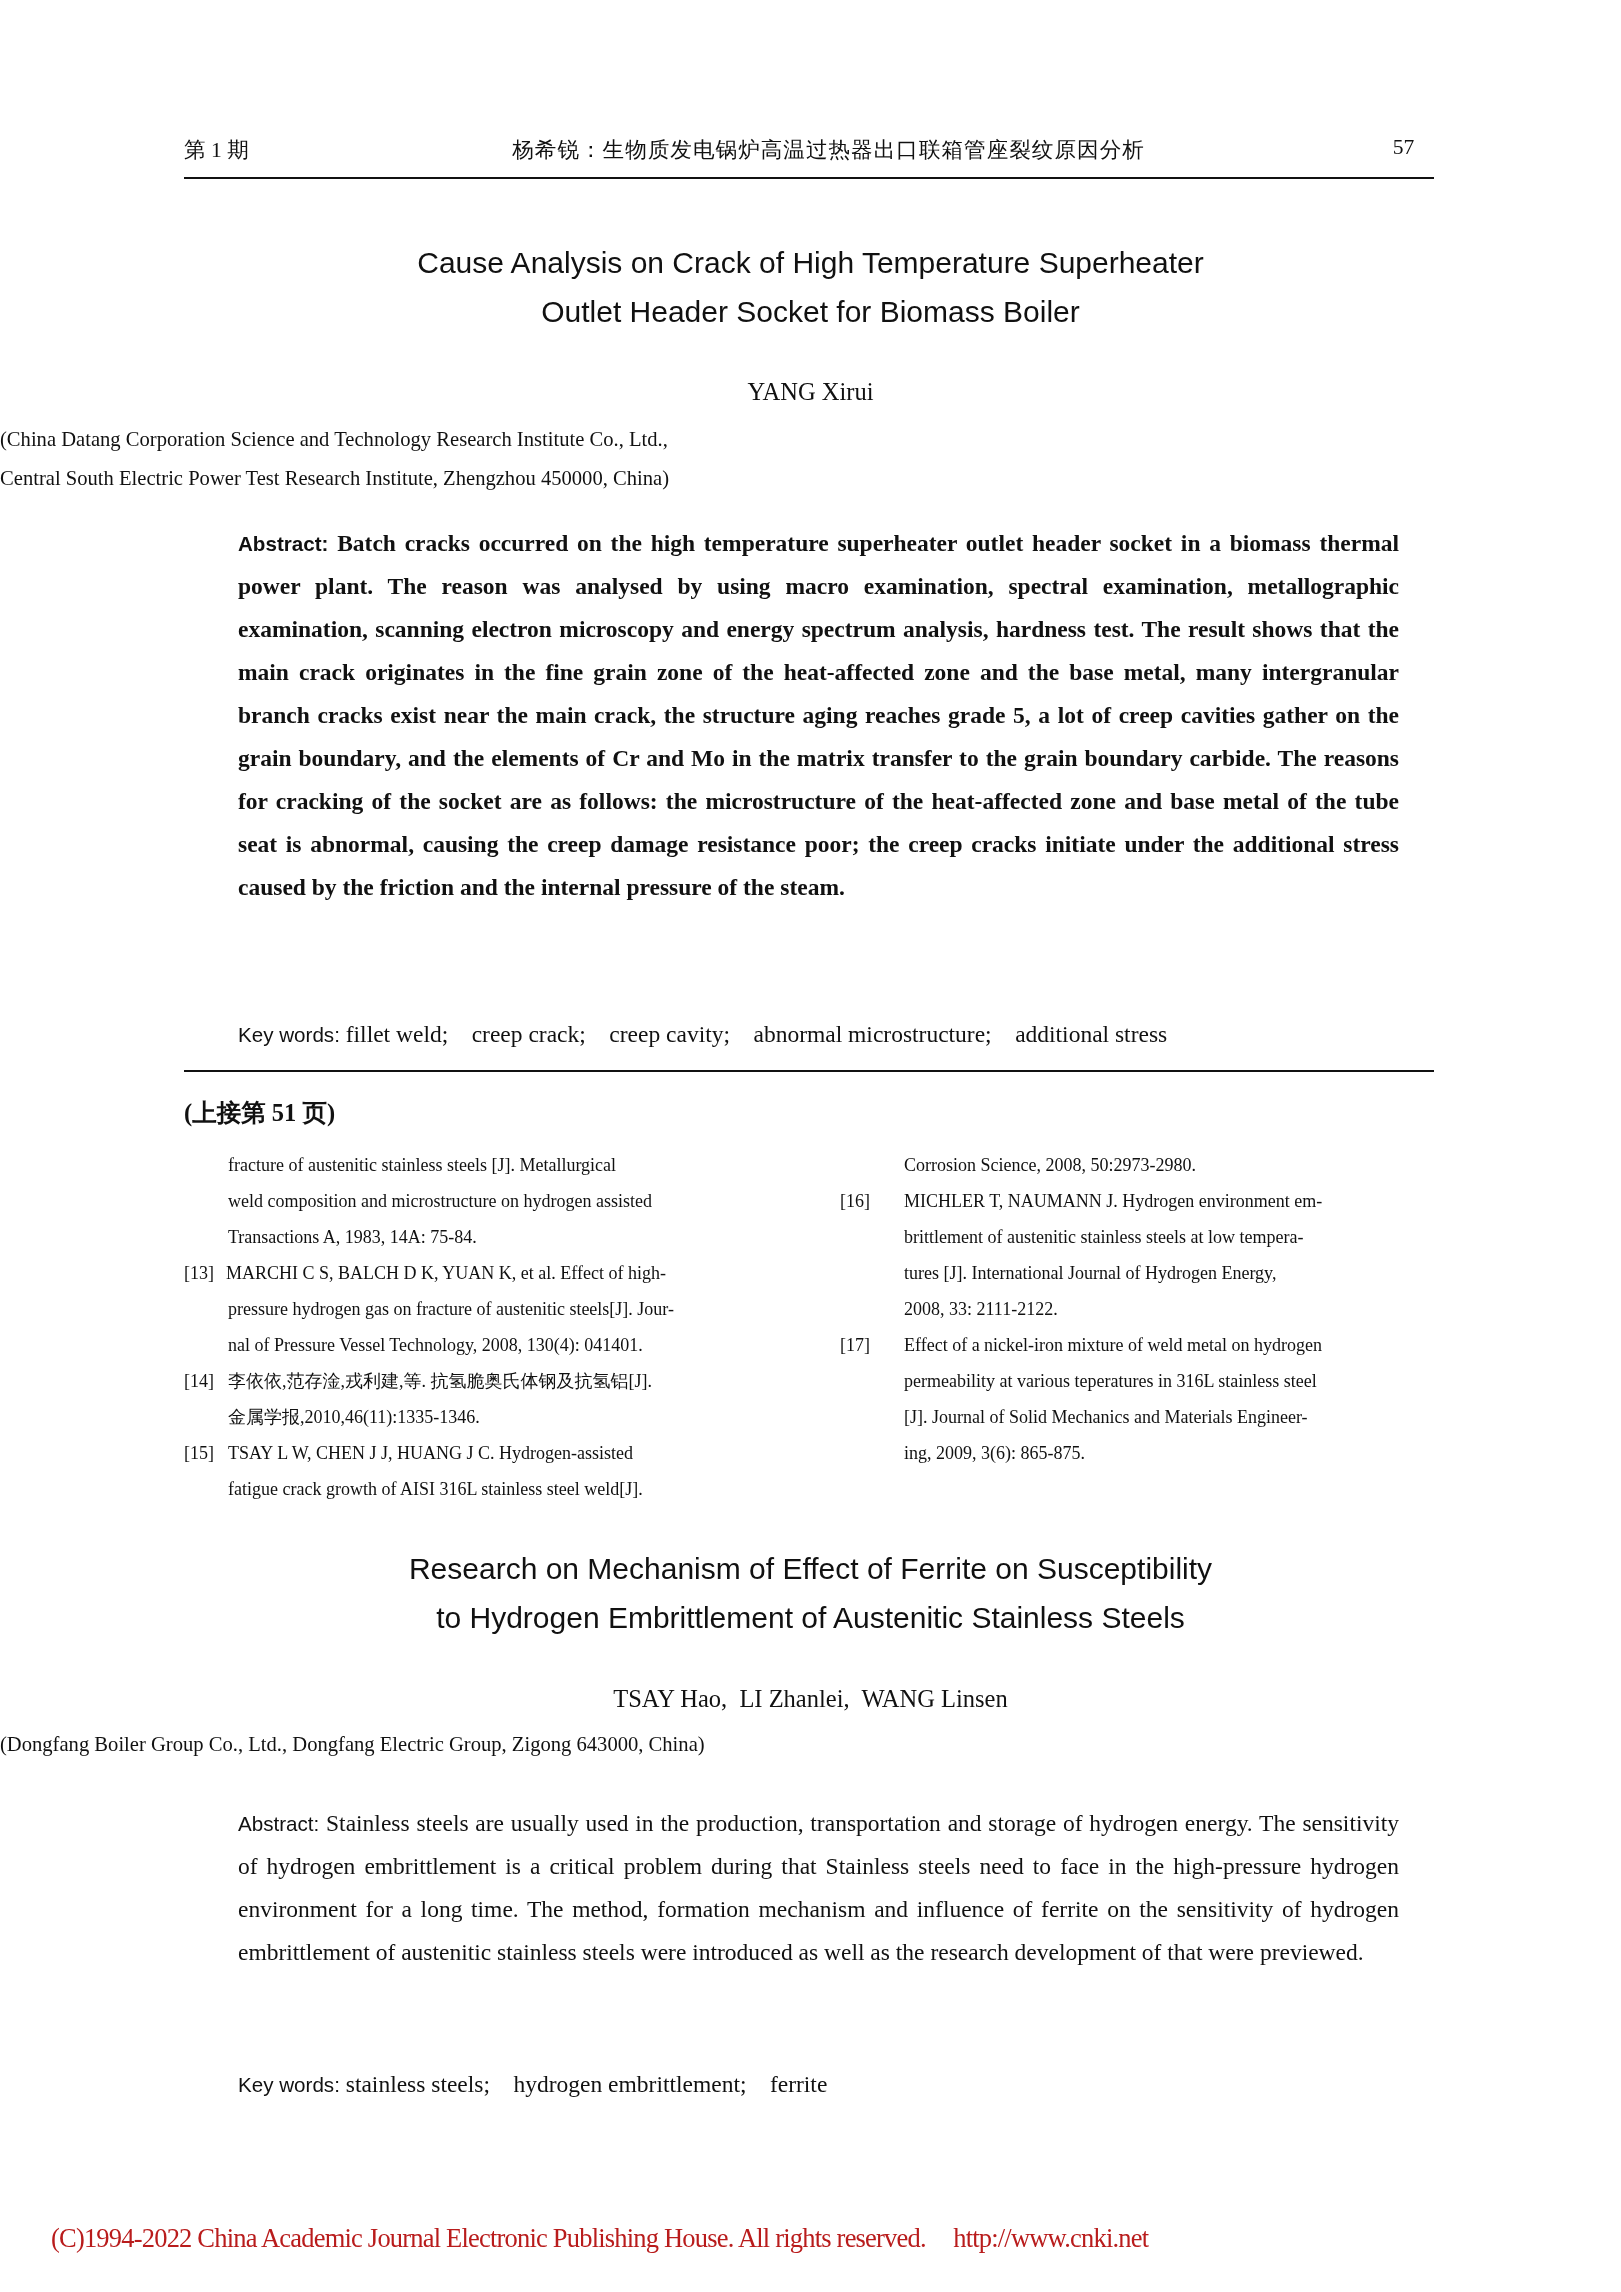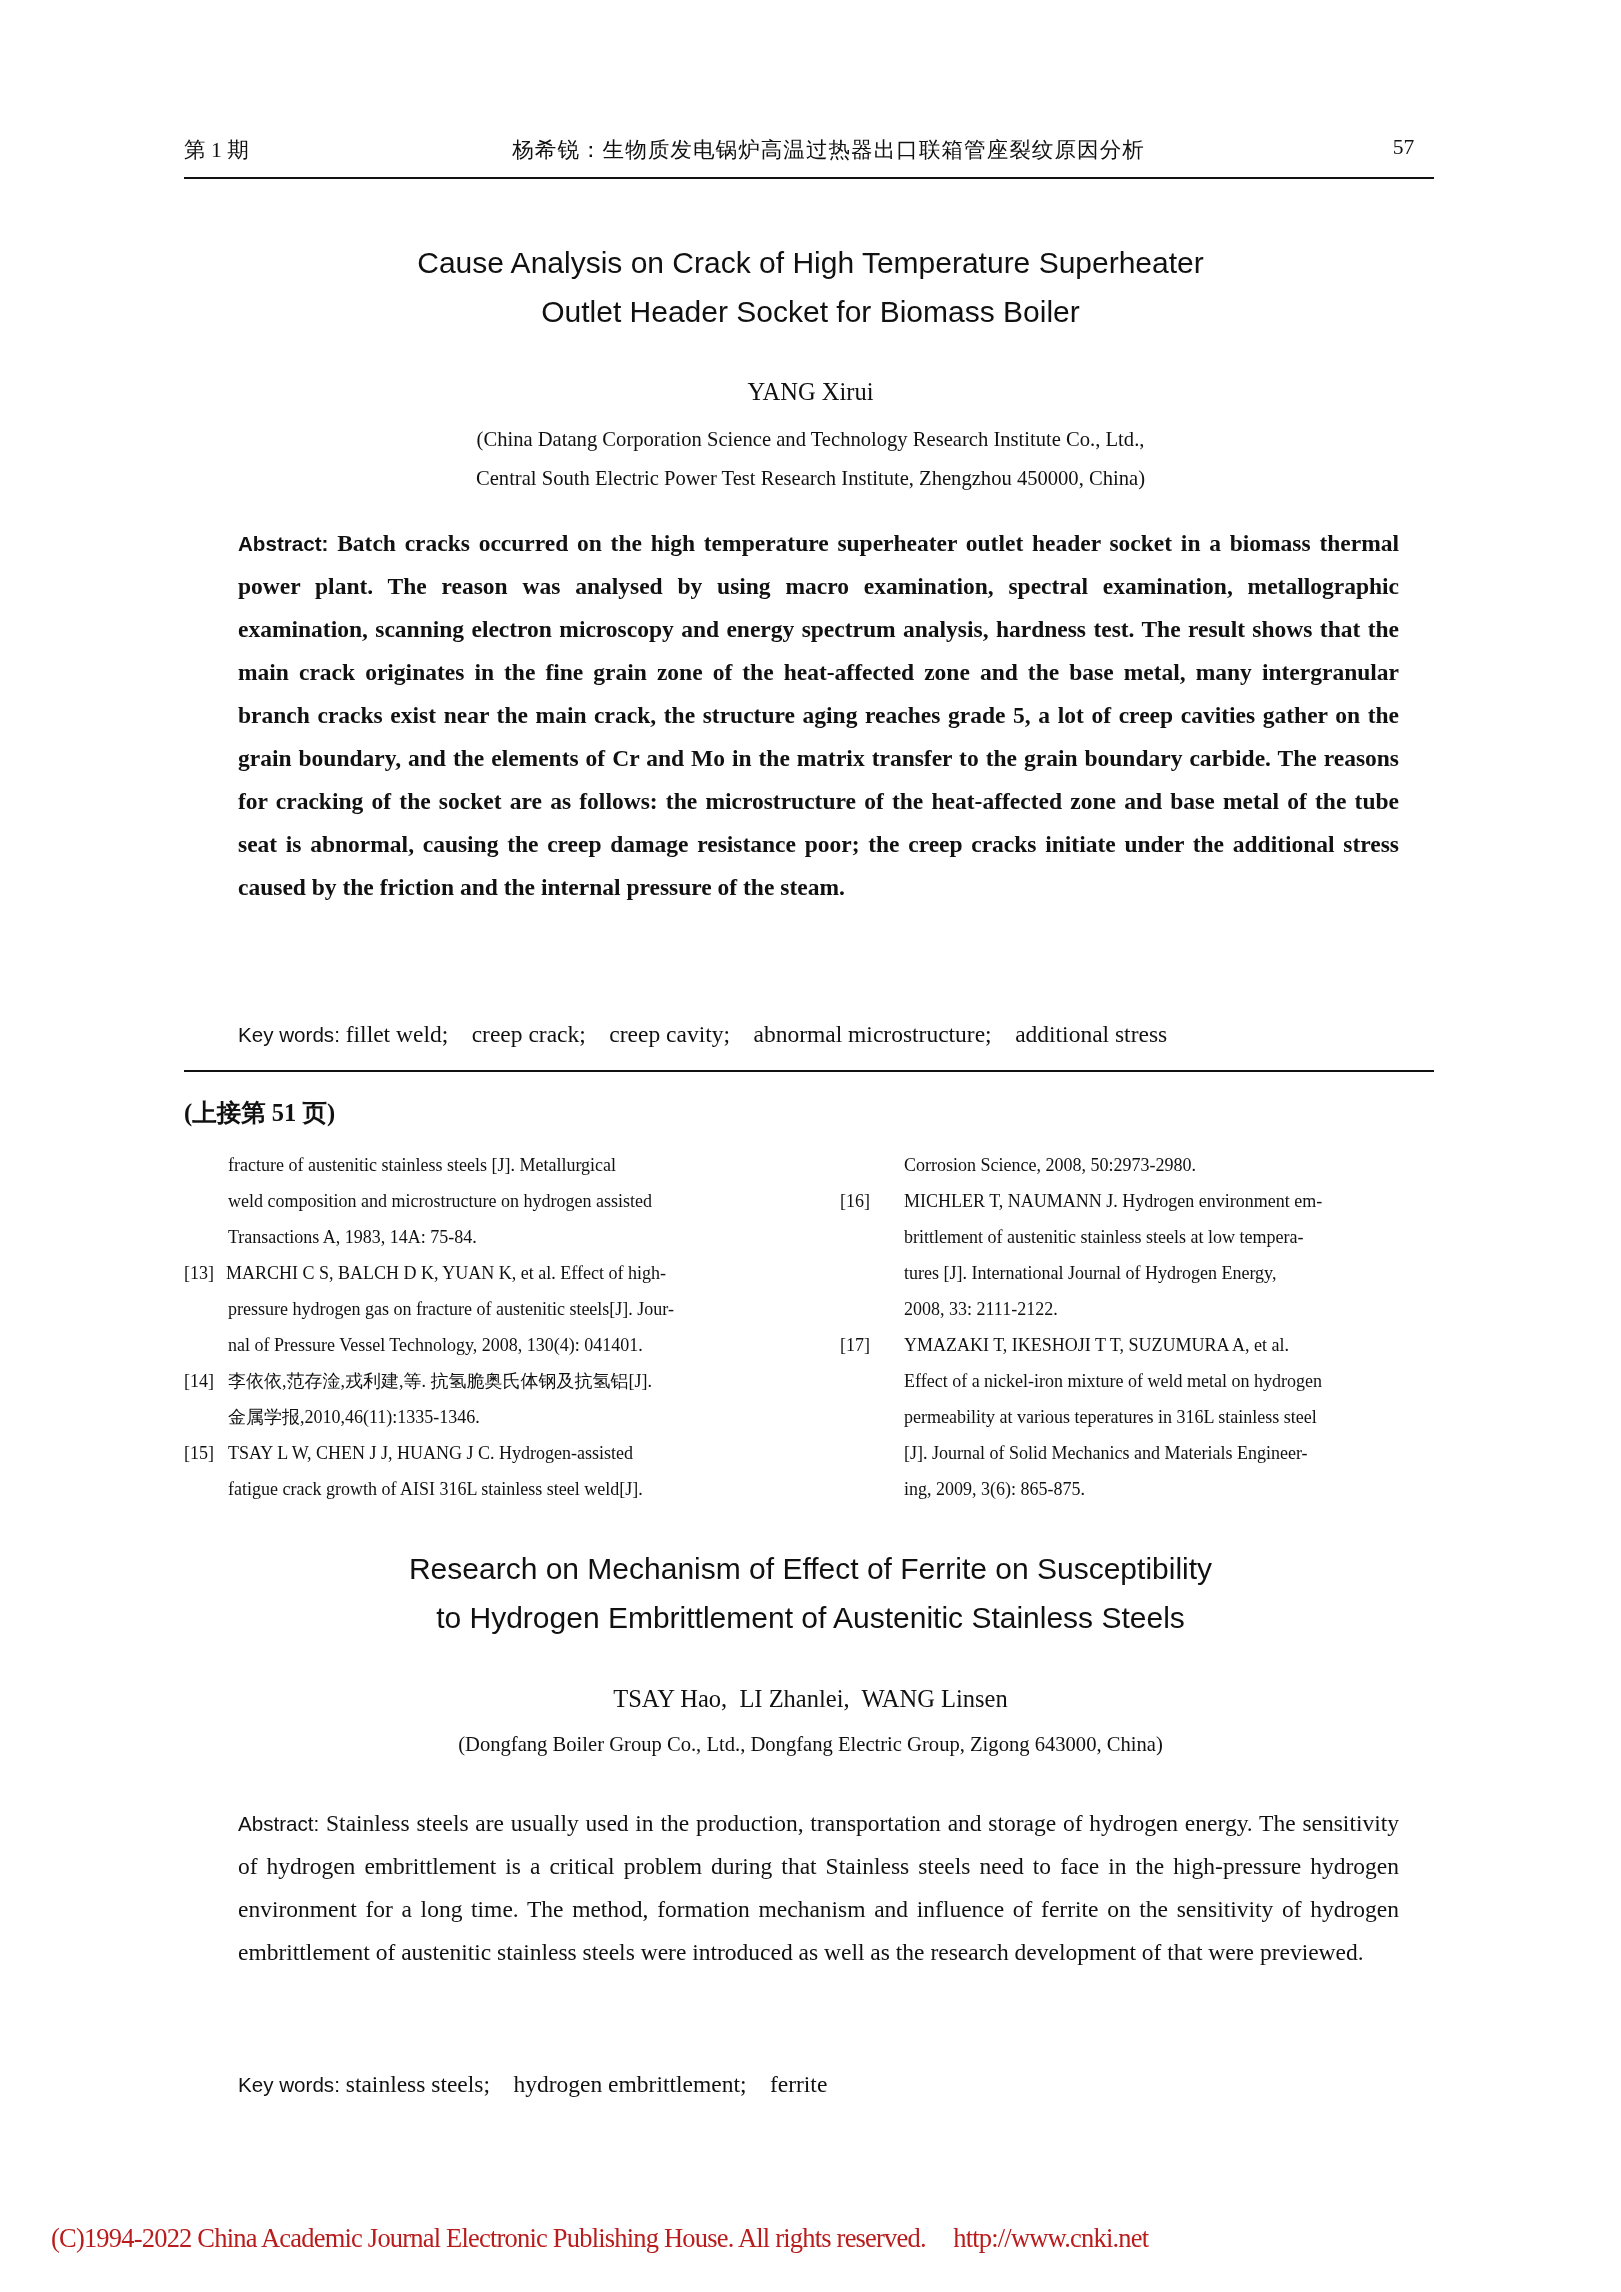--- a/index.html
+++ b/index.html
@@ -10,21 +10,21 @@
   
   .running-header { position: absolute; left: 184px; right: 187px; top: 135px; height: 29px; }
   .running-header .issue { position: absolute; left: 0; top: 0; font-size: 21.6px; }
   .running-header .title { position: absolute; left: 0; right: 0; top: 0; text-align: center; font-size: 21.6px; letter-spacing: 1px; padding-left: 39px; }
   .running-header .page-no { position: absolute; right: 19.6px; top: 0; font-size: 21.6px; }
   .rule { position: absolute; left: 184px; right: 187px; height: 2px; background: #111; }
 
   
   .article-title { position: absolute; left: 0; right: 0; text-align: center; font-size: 30px; line-height: 49px; }
   .authors { position: absolute; left: 0; right: 0; text-align: center; font-size: 24.5px; }
-  .affil { position: absolute; left: 0; right: 0; text-align: center; font-size: 20.6px; line-height: 39px; }
+  .affil { position: absolute; left: 0; right: 0; text-align: left; font-size: 20.6px; line-height: 39px; }
 
   .abstract { position: absolute; left: 238px; width: 1161px; font-size: 23.5px; line-height: 43px; text-align: justify; }
   .abstract .label { font-family: "Liberation Sans", "DejaVu Sans", sans-serif; font-size: 20.6px; }
   .keywords { position: absolute; left: 238px; width: 1166px; font-size: 23.5px; white-space: nowrap; }
   .keywords .label { font-family: "Liberation Sans", "DejaVu Sans", sans-serif; font-size: 20.6px; }
   .keywords .kw { margin-right: 17.6px; }
 
   
   .continued { position: absolute; left: 184px; top: 1096px; font-size: 24.5px; font-weight: bold; }
   .refs { position: absolute; top: 1147px; font-size: 18px; line-height: 36px; }
@@ -106,21 +106,20 @@
   </div>
   <div class="ref">
     <span class="num">[16]</span>
     <span class="ref-line">MICHLER T, NAUMANN J. Hydrogen environment em-</span>
     <span class="ref-line">brittlement of austenitic stainless steels at low tempera-</span>
     <span class="ref-line">tures [J]. International Journal of Hydrogen Energy,</span>
     <span class="ref-line">2008, 33: 2111-2122.</span>
   </div>
   <div class="ref">
     <span class="num">[17]</span>
-    <span class="ref-line">YMAZAKI T, IKESHOJI T T, SUZUMURA A, et al.</span>
     <span class="ref-line">Effect of a nickel-iron mixture of weld metal on hydrogen</span>
     <span class="ref-line">permeability at various teperatures in 316L stainless steel</span>
     <span class="ref-line">[J]. Journal of Solid Mechanics and Materials Engineer-</span>
     <span class="ref-line">ing, 2009, 3(6): 865-875.</span>
   </div>
 </div>
 
 <div class="article-title sans" style="top:1544px;">
   <div>Research on Mechanism of Effect of Ferrite on Susceptibility</div>
   <div>to Hydrogen Embrittlement of Austenitic Stainless Steels</div>

